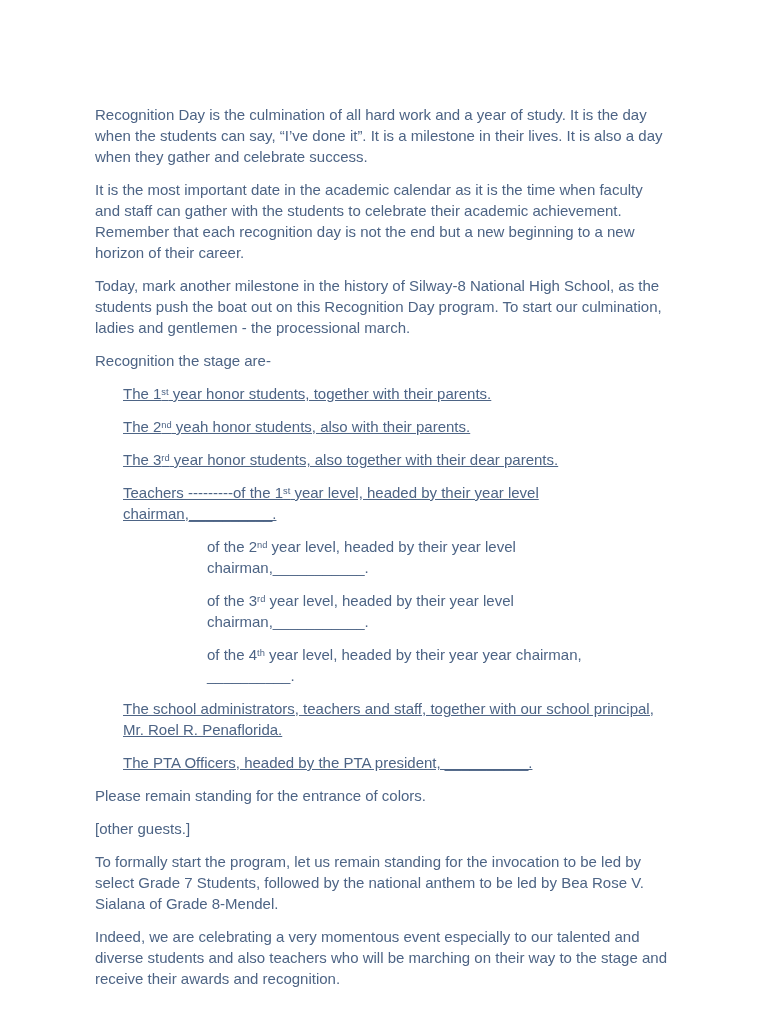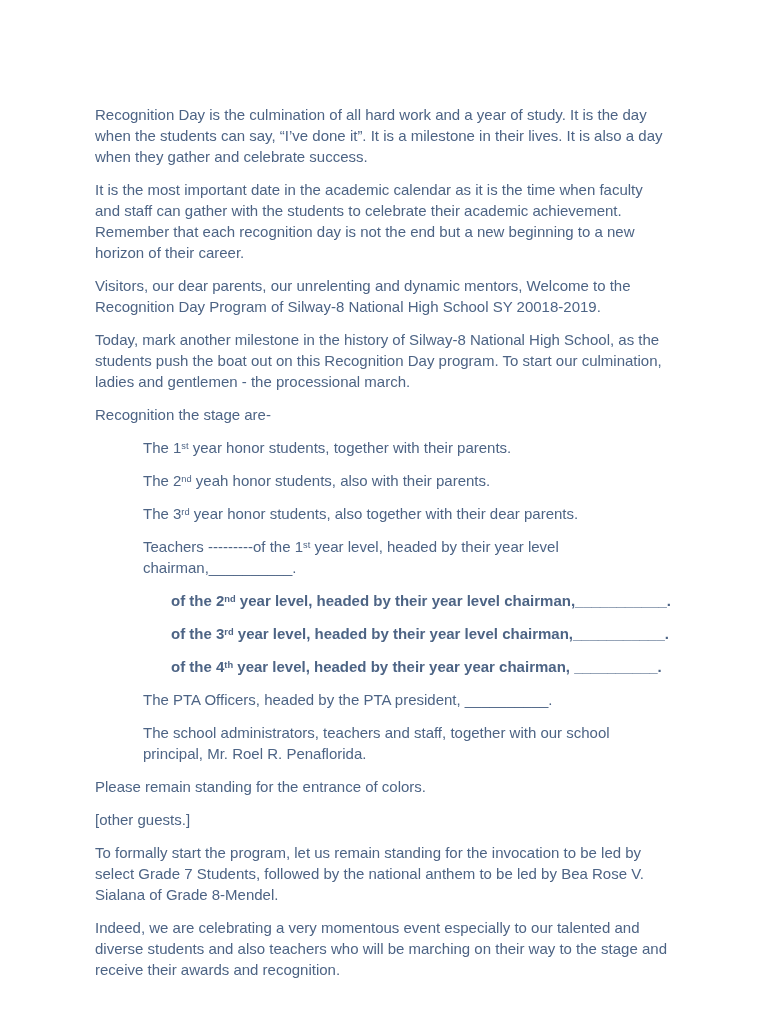--- a/index.html
+++ b/index.html
@@ -19,46 +19,45 @@
   .doc {
     padding: 104px 69px 0 67px;
     color: var(--text-color, #4d6485);
     font-size: 15px;
     line-height: 21px;
   }
   p.para {
     margin: 0 0 12px 0;
     padding: 0;
   }
-  p.para.indent1 { margin-left: 48px; }
-  p.para.indent2 { margin-left: 76px; font-weight: bold; }
+  p.para.indent1 { margin-left: 28px; text-decoration: underline; }
+  p.para.indent2 { margin-left: 112px; }
   .sup {
     font-size: 0.62em;
     position: relative;
     top: -0.45em;
     line-height: 0;
   }
 </style>
 </head>
 <body>
 
 <div class="page">
   <div class="doc">
       <p class="para normal"><span>Recognition Day is the culmination of all hard work and a year of study. It is the day when the students can say, “I’ve done it”. It is a milestone in their lives. It is also a day when they gather and celebrate success.</span></p>
       <p class="para normal"><span>It is the most important date in the academic calendar as it is the time when faculty and staff can gather with the students to celebrate their academic achievement. Remember that each recognition day is not the end but a new beginning to a new horizon of their career.</span></p>
-      <p class="para normal"><span>Visitors, our dear parents, our unrelenting and dynamic mentors, Welcome to the Recognition Day Program of Silway-8 National High School SY 20018-2019.</span></p>
       <p class="para normal"><span>Today, mark another milestone in the history of Silway-8 National High School, as the students push the boat out on this Recognition Day program. To start our culmination, ladies and gentlemen - the processional march.</span></p>
       <p class="para normal"><span>Recognition the stage are-</span></p>
       <p class="para indent1"><span>The 1</span><span class="sup">st</span><span> year honor students, together with their parents.</span></p>
       <p class="para indent1"><span>The 2</span><span class="sup">nd</span><span> yeah honor students, also with their parents.</span></p>
       <p class="para indent1"><span>The 3</span><span class="sup">rd</span><span> year honor students, also together with their dear parents.</span></p>
       <p class="para indent1"><span>Teachers ---------of the 1</span><span class="sup">st</span><span> year level, headed by their year level chairman,__________.</span></p>
       <p class="para indent2"><span>of the 2</span><span class="sup">nd</span><span> year level, headed by their year level chairman,___________.</span></p>
       <p class="para indent2"><span>of the 3</span><span class="sup">rd</span><span> year level, headed by their year level chairman,___________.</span></p>
       <p class="para indent2"><span>of the 4</span><span class="sup">th</span><span> year level, headed by their year year chairman, __________.</span></p>
+      <p class="para indent1"><span>The school administrators, teachers and staff, together with our school principal, Mr. Roel R. Penaflorida.</span></p>
       <p class="para indent1"><span>The PTA Officers, headed by the PTA president, __________.</span></p>
-      <p class="para indent1"><span>The school administrators, teachers and staff, together with our school principal, Mr. Roel R. Penaflorida.</span></p>
       <p class="para normal"><span>Please remain standing for the entrance of colors.</span></p>
       <p class="para normal"><span>[other guests.]</span></p>
       <p class="para normal"><span>To formally start the program, let us remain standing for the invocation to be led by select Grade 7 Students, followed by the national anthem to be led by Bea Rose V. Sialana of Grade 8-Mendel.</span></p>
       <p class="para normal"><span>Indeed, we are celebrating a very momentous event especially to our talented and diverse students and also teachers who will be marching on their way to the stage and receive their awards and recognition.</span></p>
     </div>
 </div>
 
 </body></html>

